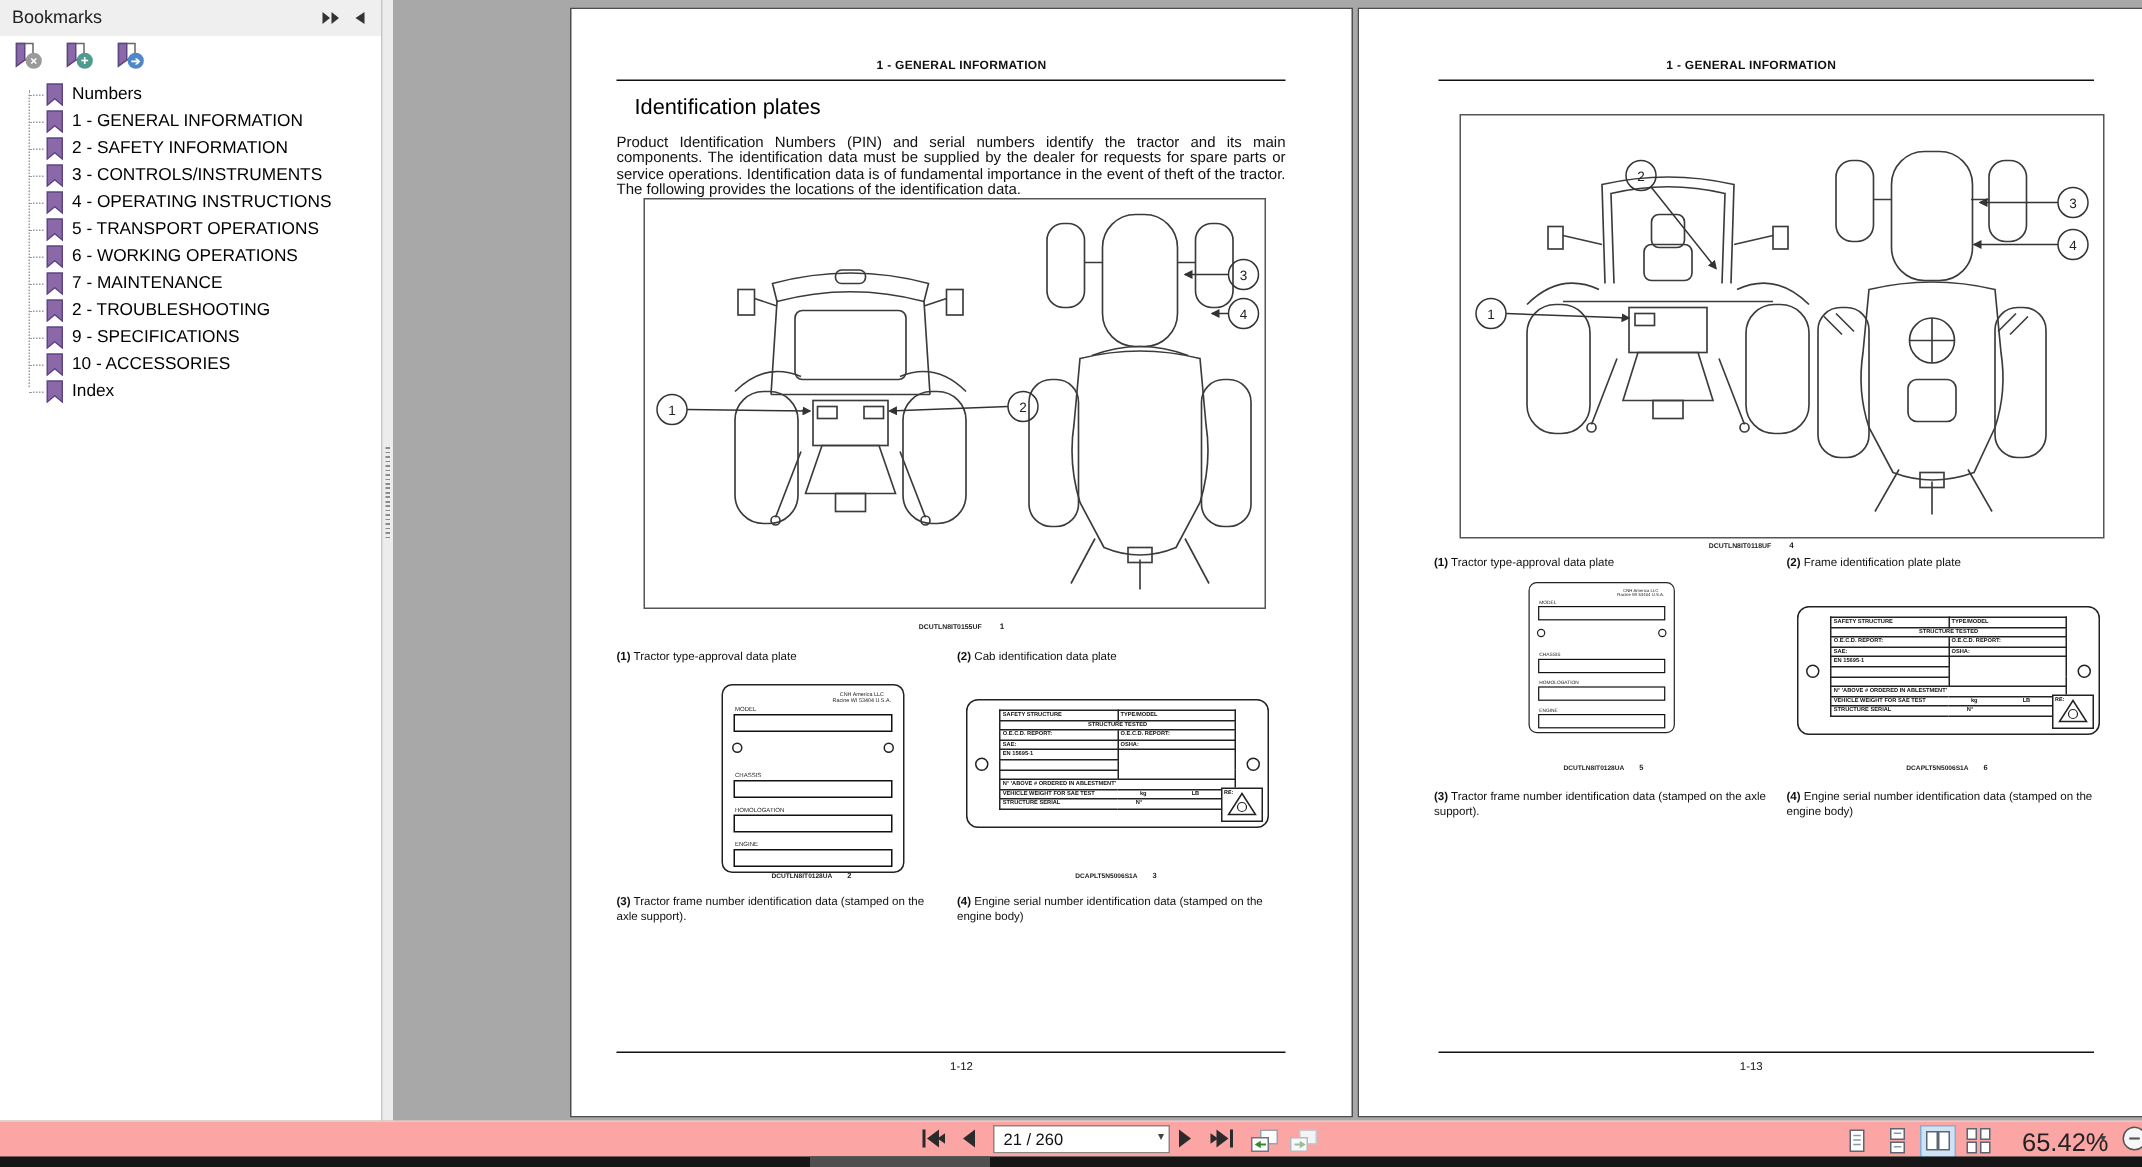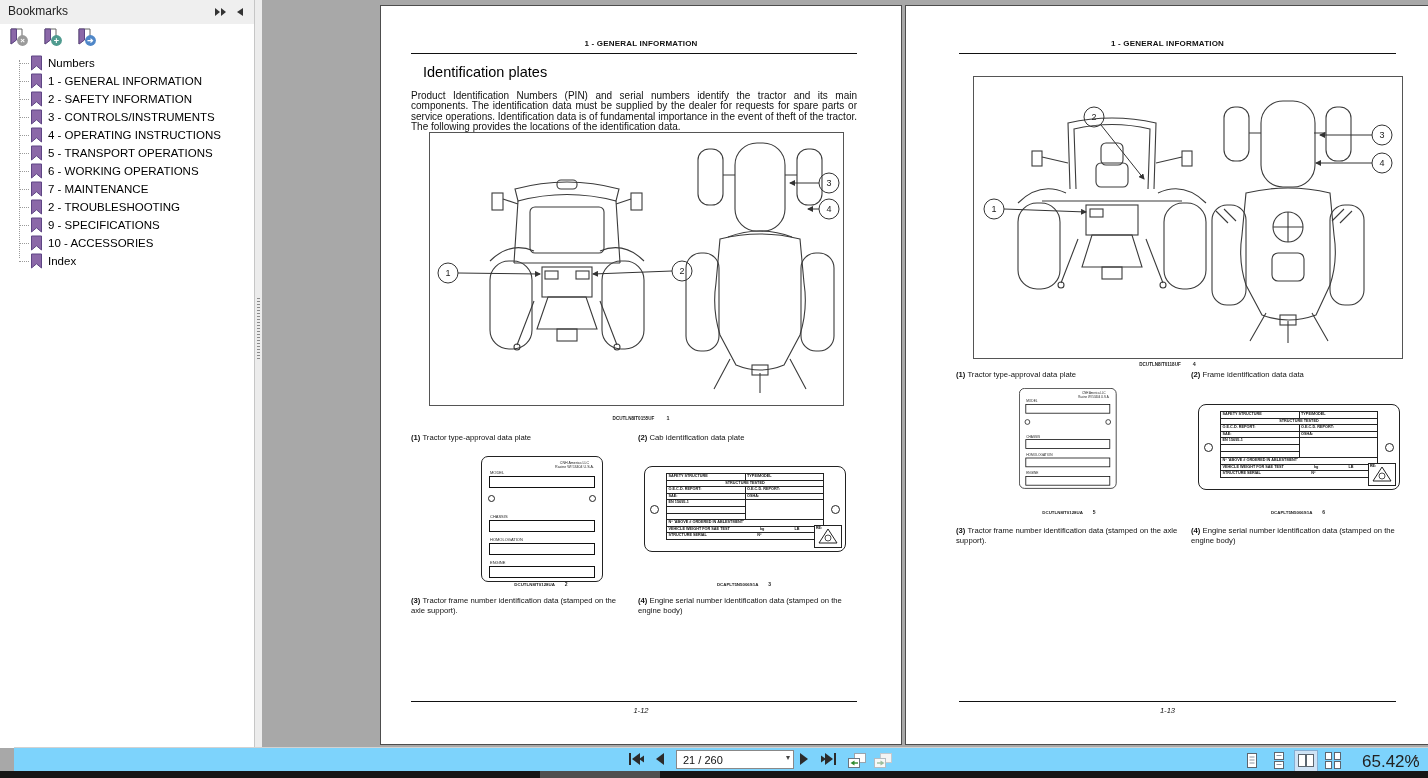--- a/index.html
+++ b/index.html
@@ -27,38 +27,38 @@
   .pg-title{position:absolute;font-size:14.5px;font-weight:500;color:#000;margin:0;}
   .pg-body{position:absolute;font-size:10px;line-height:10.4px;color:#111;text-align:justify;margin:0;}
   .fig{position:absolute;border:1px solid #555;background:#fff;}
   .figcap{position:absolute;left:0;right:0;text-align:center;font-size:4.6px;font-weight:bold;color:#222;}
   .figcap .fignum{margin-left:12px;font-size:5.4px;}
   .collabel{position:absolute;font-size:7.7px;line-height:9.6px;color:#111;}
   .collabel .b{font-weight:bold;}
   .platecap{position:absolute;text-align:center;font-size:4.4px;font-weight:bold;color:#222;}
   .platecap .fignum{margin-left:10px;font-size:5px;}
   .pg-footrule{position:absolute;height:0;border-top:1px solid #111;}
-  .pg-num{position:absolute;left:0;right:0;text-align:center;font-size:7.6px;color:#111;font-style:italic;}
+  .pg-num{position:absolute;left:0;right:0;text-align:center;font-size:7.6px;color:#111;}
   
   .plateA{position:absolute;width:120px;height:124px;border:1.2px solid #222;border-radius:7px;background:#fff;}
   .pa-maker{position:absolute;right:8px;top:4px;text-align:center;font-size:3.6px;line-height:4.4px;color:#222;}
   .pa-label{position:absolute;left:8px;font-size:4px;color:#222;}
   .pa-field{position:absolute;left:7px;right:7px;height:10px;border:1.2px solid #111;}
   .pa-screw{position:absolute;width:5px;height:5px;border:1px solid #222;border-radius:50%;}
   .plateB{position:absolute;width:200px;height:84px;border:1.1px solid #222;border-radius:8px;background:#fff;}
   .pb-screw{position:absolute;width:7px;height:7px;border:1px solid #222;border-radius:50%;top:38px;}
   .pb-t{position:absolute;left:21px;top:6px;width:158px;border-collapse:collapse;table-layout:fixed;}
   .pb-t td{border:0.8px solid #222;font-size:3.8px;font-weight:bold;color:#111;padding:0 1.5px;height:5.6px;line-height:5.6px;overflow:hidden;white-space:nowrap;}
   .pb-t td.ctr{text-align:center;}
   .pb-flex{display:flex;justify-content:space-between;}
   .pb-re{position:absolute;right:3px;bottom:3px;width:26px;height:21px;border:0.8px solid #222;background:#fff;}
   .pb-re span{position:absolute;left:1px;top:0;font-size:3.6px;font-weight:bold;}
   .sc80{transform:scale(0.8);transform-origin:0 0;}
   
-  #statusbar{position:absolute;left:14px;right:0;bottom:7px;height:23px;background:#7dd3fc;border-top:1px solid #d2d2d2;}
+  #statusbar{position:absolute;left:0;right:0;bottom:7px;height:23px;background:#fca5a5;border-top:1px solid #d2d2d2;}
   .sb-btn{position:absolute;top:4px;width:20px;height:15px;cursor:pointer;}
   #pagebox{position:absolute;left:662px;top:2px;width:116px;height:17px;background:#fff;border:1px solid #888;}
   #pagebox input{position:absolute;left:4px;top:0;width:92px;height:15px;border:none;outline:none;font-size:11px;font-family:"Liberation Sans",sans-serif;color:#111;background:transparent;}
   #pagebox .caret{position:absolute;right:3px;top:2px;font-size:8px;color:#444;cursor:pointer;}
   .layout-btn{position:absolute;top:2px;width:22px;height:20px;display:flex;align-items:center;justify-content:center;cursor:pointer;border:1px solid transparent;}
   .layout-btn.active{background:#cfe3f5;border:1px solid #86aed2;}
   #zoomval{position:absolute;left:1348px;top:4px;width:48px;text-align:right;font-size:17px;color:#222;}
   #zoomcaret{position:absolute;left:1400px;top:6px;font-size:8px;color:#444;cursor:pointer;}
   #zoomout{position:absolute;left:1414px;top:2px;cursor:pointer;}
   
@@ -408,21 +408,21 @@
           <text x="120" y="43.4">2</text>
           <text x="20" y="135.4">1</text>
           <text x="408" y="61.4">3</text>
           <text x="408" y="89.4">4</text>
         </g>
       </svg>
     </div>
     <div class="figcap" style="top:355px;width:523px;left:0;right:auto;"><span>DCUTLN8IT0118UF</span><span class="fignum">4</span></div>
 
     <div class="collabel" style="left:50px;top:364px;width:220px;"><span class="b">(1)</span> <span>Tractor type-approval data plate</span></div>
-    <div class="collabel" style="left:285px;top:364px;width:220px;"><span class="b">(2)</span> <span>Frame identification data data</span></div>
+    <div class="collabel" style="left:285px;top:364px;width:220px;"><span class="b">(2)</span> <span>Frame identification plate plate</span></div>
 
     <div style="position:absolute;left:113px;top:382px;width:100px;height:102px;">
       <div class="sc80" style="position:absolute;left:0;top:0;width:120px;height:124px;">
         <div class="plateA" style="left:0;top:0;">
           <div class="pa-maker">
               <div>CNH America LLC</div>
               <div>Racine WI 53404 U.S.A.</div>
             </div>
           <div class="pa-label" style="top:13px;">MODEL</div>
           <div class="pa-field" style="top:19px;"></div>

